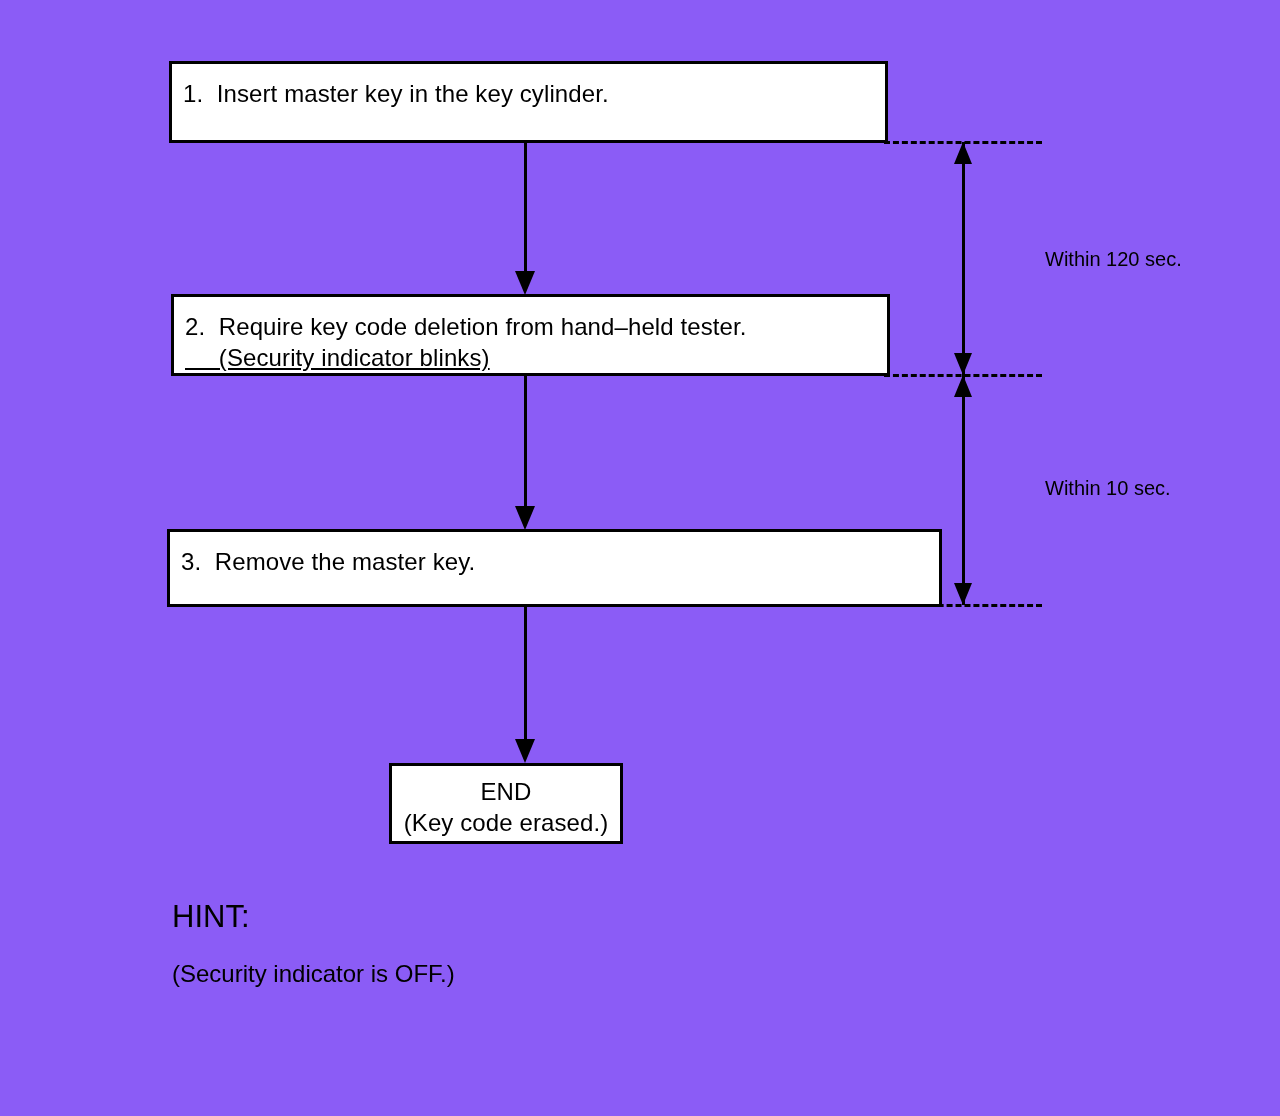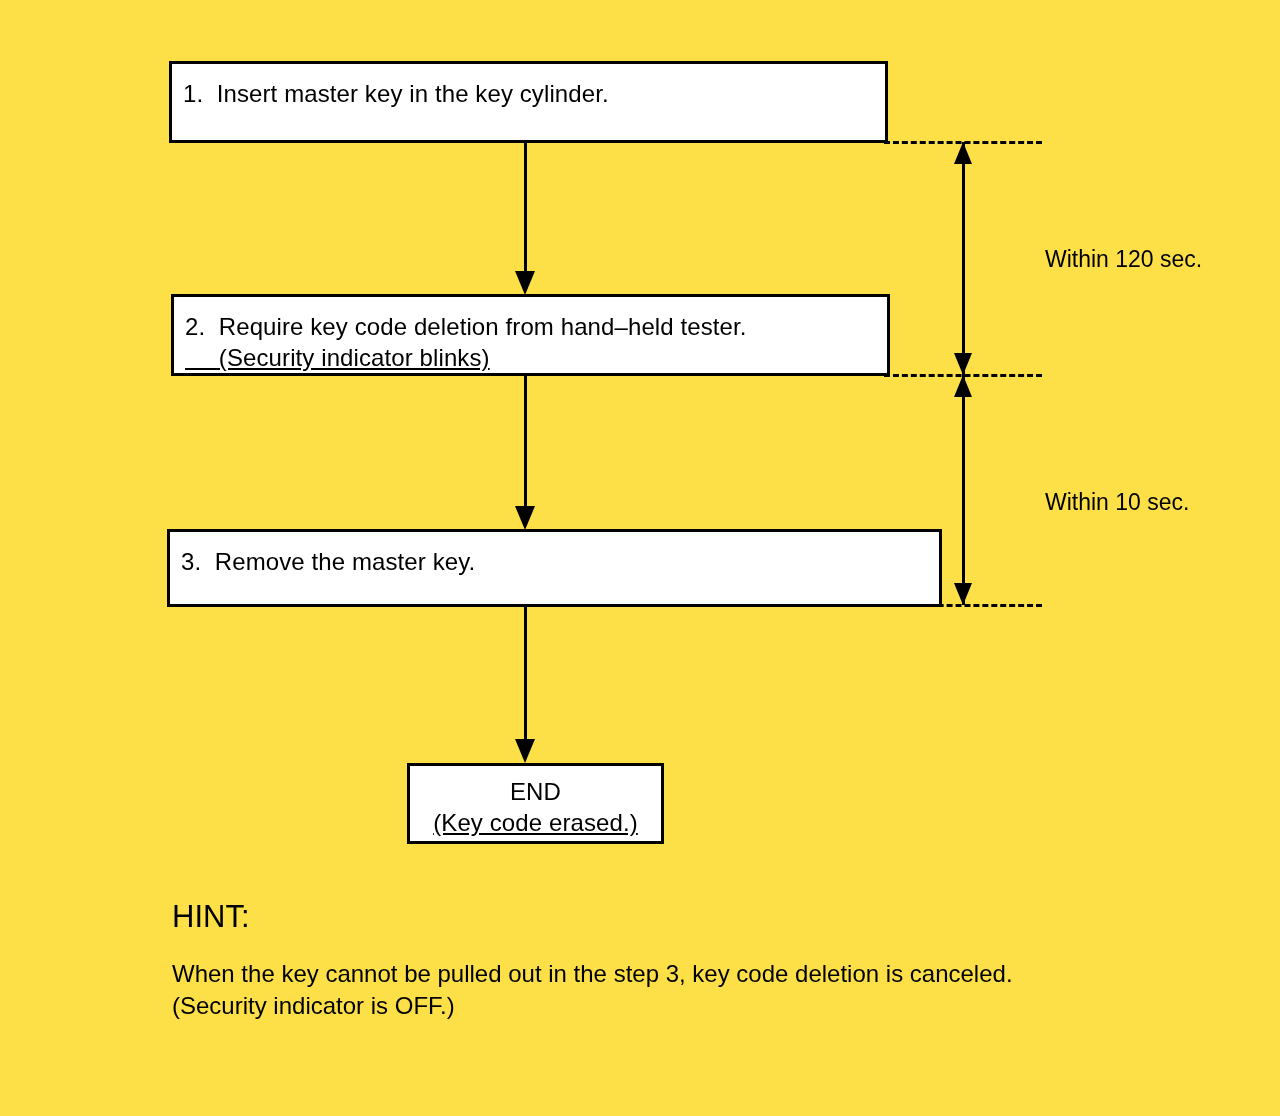--- a/index.html
+++ b/index.html
@@ -9,21 +9,21 @@
   }
   body {
     font-family: "Liberation Sans", sans-serif;
     color: #000000;
   }
   #page {
     position: relative;
     width: 1280px;
     height: 1116px;
     overflow: hidden;
-    background: #fde047;
+    background: #8b5cf6;
   }
 
   
   .flow-box {
     position: absolute;
     box-sizing: border-box;
     border: 3px solid #000000;
     background: #ffffff;
   }
   .flow-box .box-text {
@@ -42,21 +42,21 @@
   .box-text.center {
     left: 0;
     right: 0;
     top: 10px;
     text-align: center;
   }
 
   #box-step1 { left: 169px; top: 61px;  width: 719px; height: 82px; }
   #box-step2 { left: 171px; top: 294px; width: 719px; height: 82px; }
   #box-step3 { left: 167px; top: 529px; width: 775px; height: 78px; }
-  #box-end   { left: 407px; top: 763px; width: 257px; height: 81px; }
+  #box-end   { left: 389px; top: 763px; width: 234px; height: 81px; }
 
   
   .connector {
     position: absolute;
     width: 0;
   }
   .connector .shaft {
     position: absolute;
     left: 0;
     top: 0;
@@ -129,28 +129,28 @@
   }
 
   #dim-within-120 { left: 962px; top: 142px; height: 233px; }
   #dim-within-120 .dim-shaft { height: 233px; }
 
   #dim-within-10 { left: 962px; top: 375px; height: 230px; }
   #dim-within-10 .dim-shaft { height: 230px; }
 
   .dim-label {
     position: absolute;
-    font-size: 23px;
+    font-size: 20px;
     line-height: 28px;
     white-space: pre;
     color: #000000;
     text-align: center;
   }
   #label-within-120 { left: 1045px; top: 245px; }
-  #label-within-10  { left: 1045px; top: 488px; }
+  #label-within-10  { left: 1045px; top: 474px; }
 
   
   #hint-block {
     position: absolute;
     left: 172px;
     top: 902px;
     width: 1050px;
   }
   #hint-title {
     font-size: 31px;
@@ -192,21 +192,21 @@
     <div class="box-text left">3.  Remove the master key.</div>
   </div>
 
   <div class="connector" id="connector-3toend">
     <div class="shaft"></div>
     <div class="head"></div>
   </div>
 
   <div class="flow-box" id="box-end">
     <div class="box-text center">END</div>
-    <div class="box-text center" style="top:41px;text-decoration:underline;">(Key code erased.)</div>
+    <div class="box-text center" style="top:41px;">(Key code erased.)</div>
   </div>
 
   <div class="extension-line" id="ext-line-top"></div>
   <div class="extension-line" id="ext-line-middle"></div>
   <div class="extension-line" id="ext-line-bottom"></div>
 
   <div class="dim-line" id="dim-within-120">
     <div class="dim-shaft"></div>
     <div class="arrow-up"></div>
     <div class="arrow-down"></div>
@@ -216,17 +216,16 @@
     <div class="dim-shaft"></div>
     <div class="arrow-up"></div>
     <div class="arrow-down"></div>
   </div>
 
   <div class="dim-label" id="label-within-120">Within 120 sec.</div>
   <div class="dim-label" id="label-within-10">Within 10 sec.</div>
 
   <div id="hint-block">
     <div id="hint-title">HINT:</div>
-    <div class="hint-line">When the key cannot be pulled out in the step 3, key code deletion is canceled.</div>
     <div class="hint-line">(Security indicator is OFF.)</div>
   </div>
 
 </div>
 
 </body></html>

